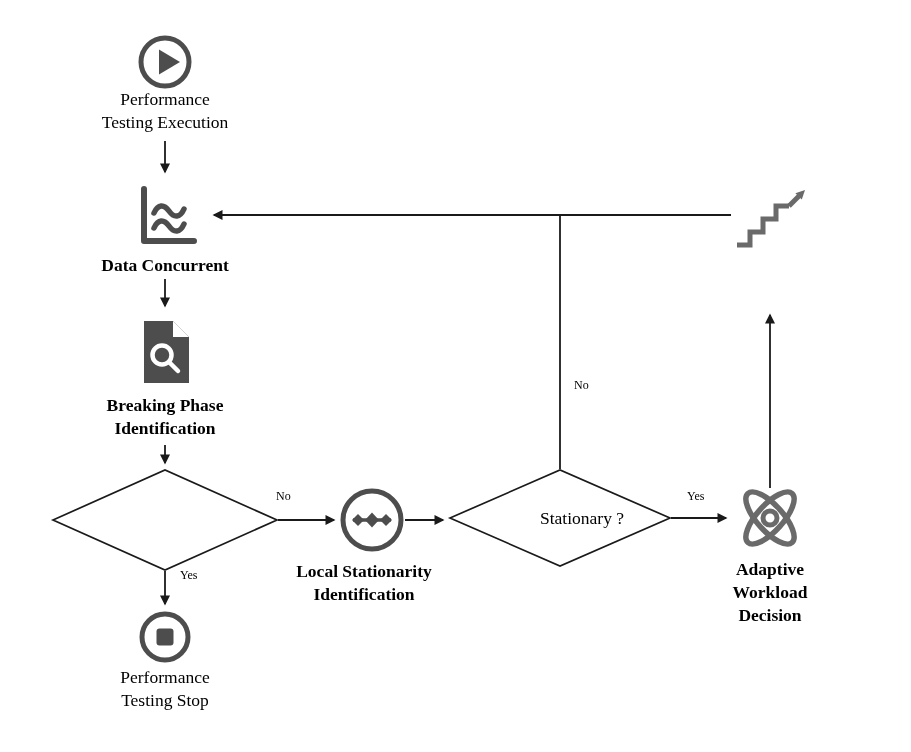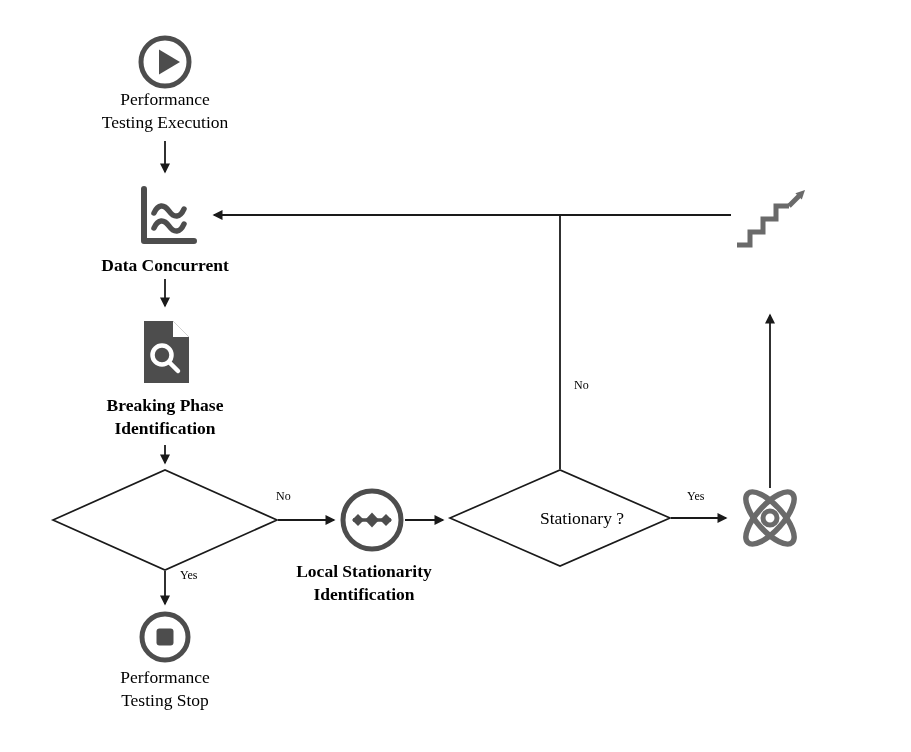--- a/index.html
+++ b/index.html
@@ -108,20 +108,22 @@
 
   <div class="label centered" style="left:582px;top:519px;">Stationary ?</div>
   <div class="edge-label" style="left:574px;top:378px;">No</div>
   <div class="edge-label" style="left:687px;top:489px;">Yes</div>
 
   <svg class="icon" style="left:728px;top:476px;" width="84" height="84" viewBox="0 0 84 84">
     <ellipse cx="42" cy="42" rx="33" ry="13" transform="rotate(-48 42 42)" class="si2" stroke-width="5.5"></ellipse>
     <ellipse cx="42" cy="42" rx="33" ry="13" transform="rotate(48 42 42)" class="si2" stroke-width="5.5"></ellipse>
     <circle cx="42" cy="42" r="7" class="si2" stroke-width="5"></circle>
   </svg>
+  <div class="label bold" style="left:770px;top:558px;">Adaptive Workload
+Decision</div>
 
   <svg class="icon" style="left:733px;top:184px;" width="76" height="66" viewBox="0 0 76 66">
     <path d="M4,61 H17 V48 H30 V35 H43 V22 H56" class="si2" stroke-width="5"></path>
     <path d="M56,22 L66,12" class="si2" stroke-width="5"></path>
     <path d="M72,6 L68.8,15.6 L62.4,9.2 Z" class="fi2"></path>
   </svg>
 
 </div>
 
 </body></html>

